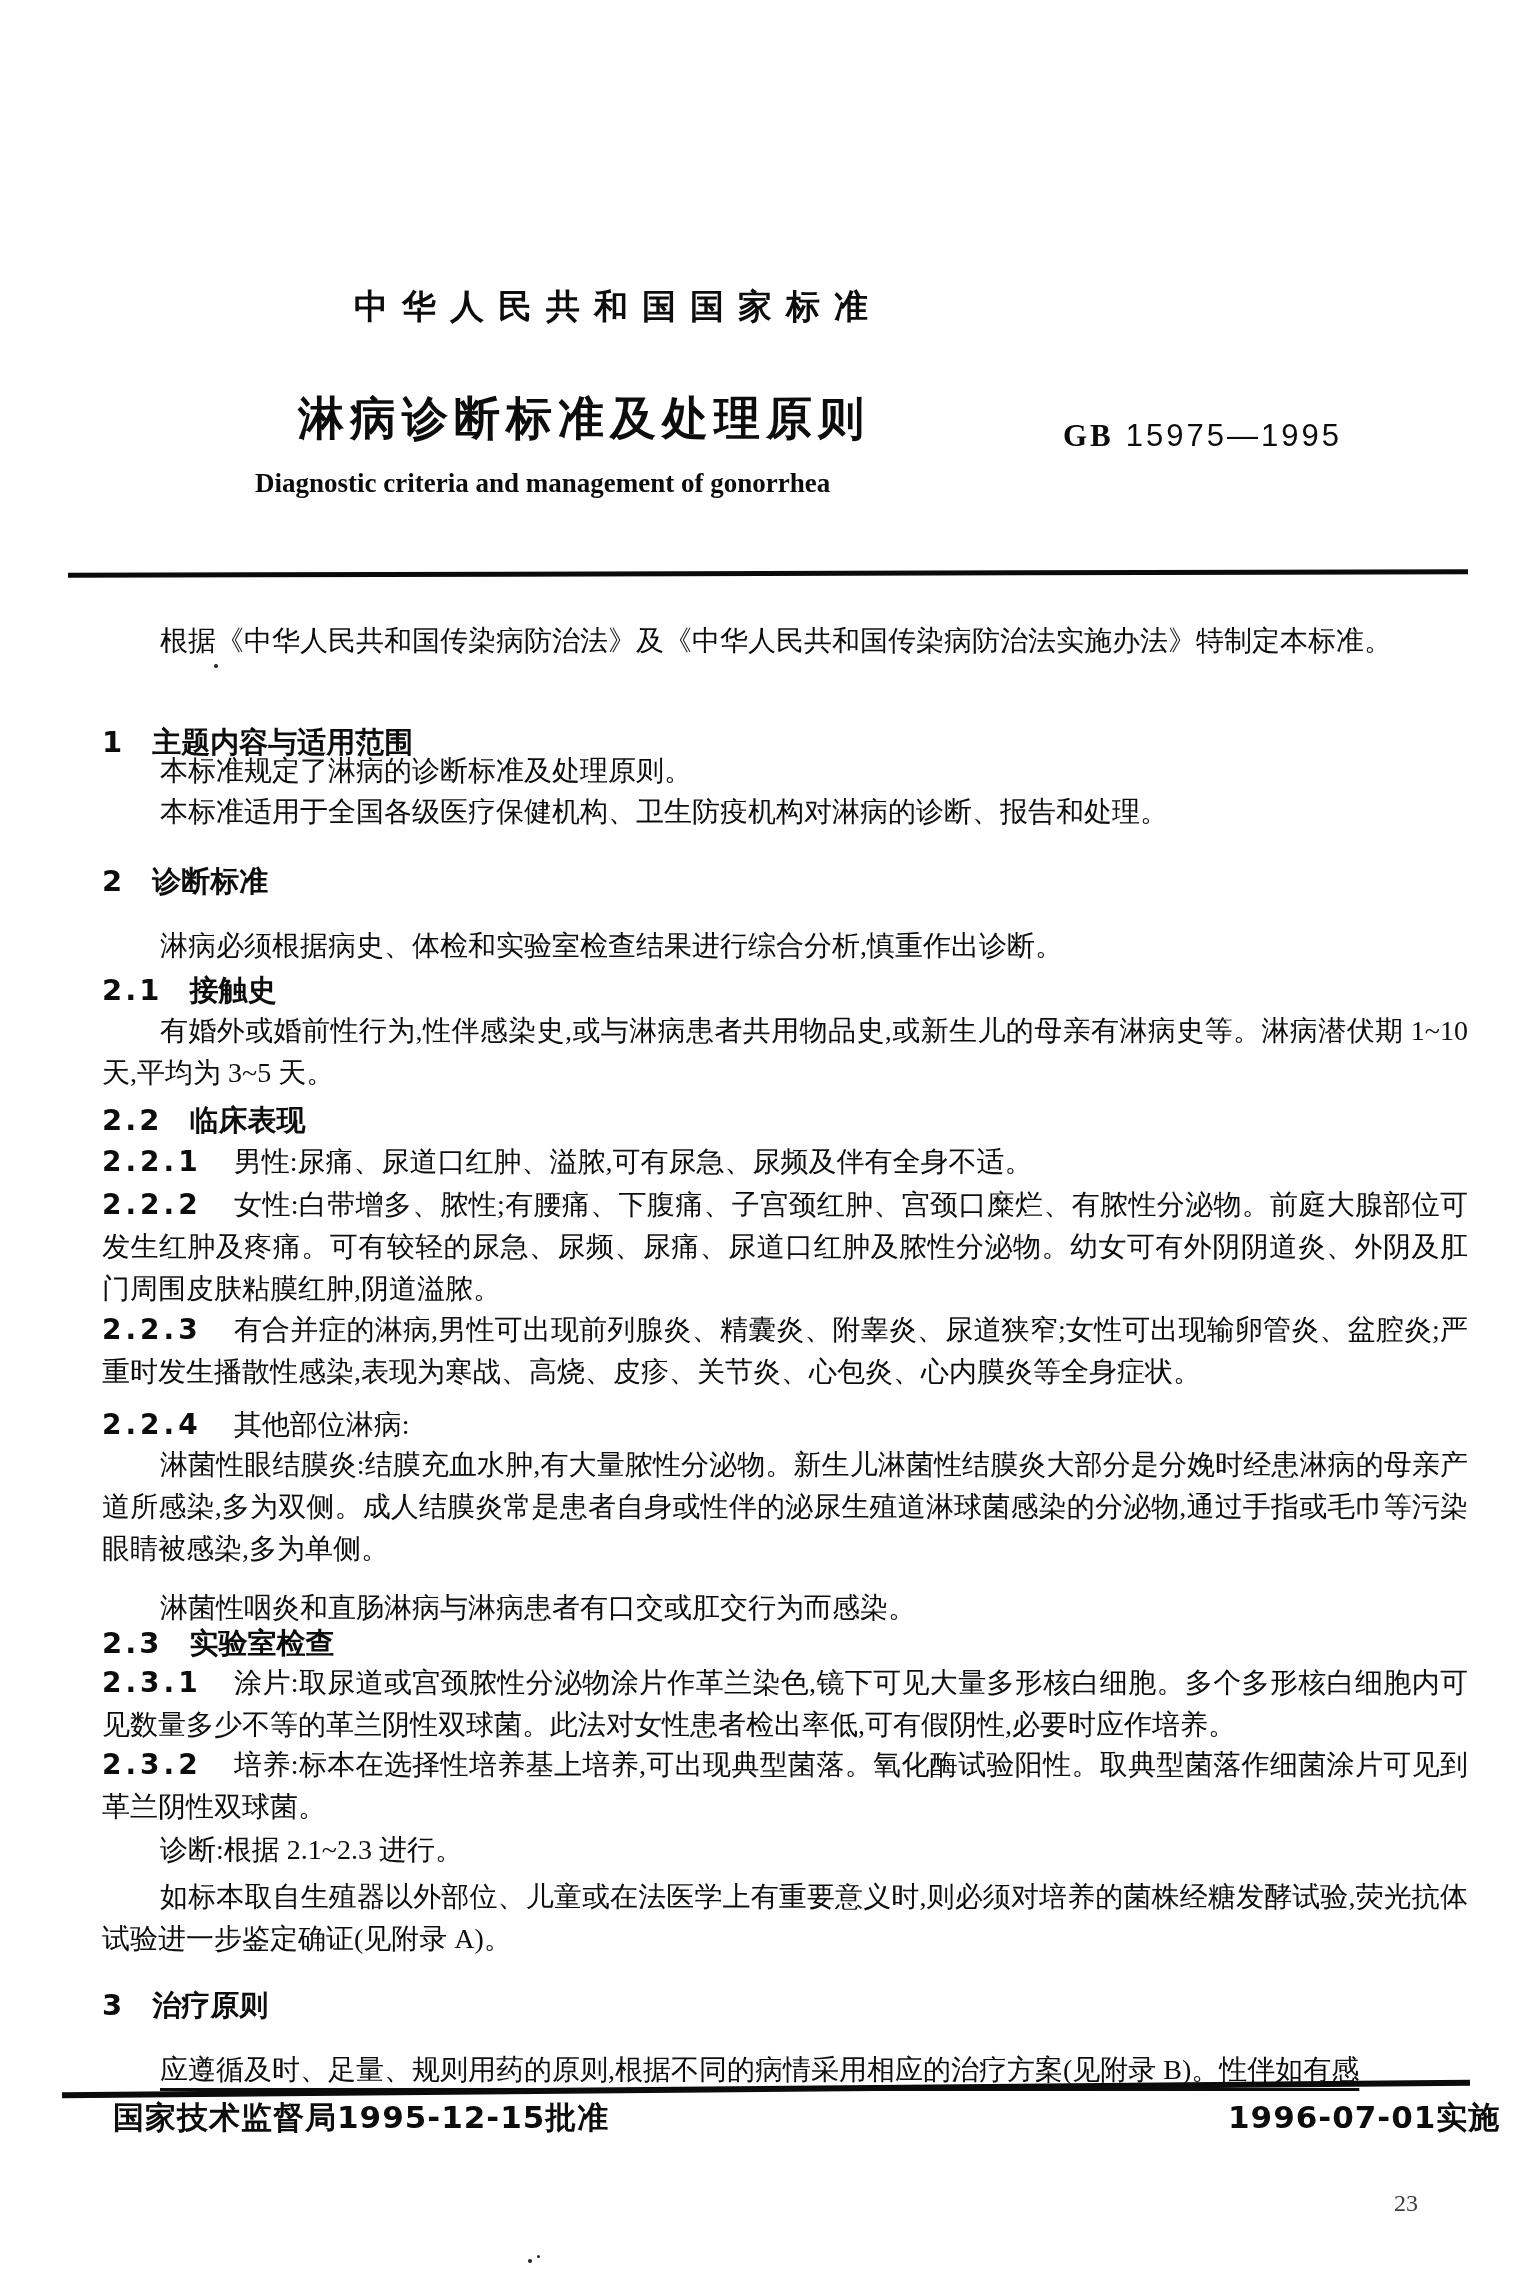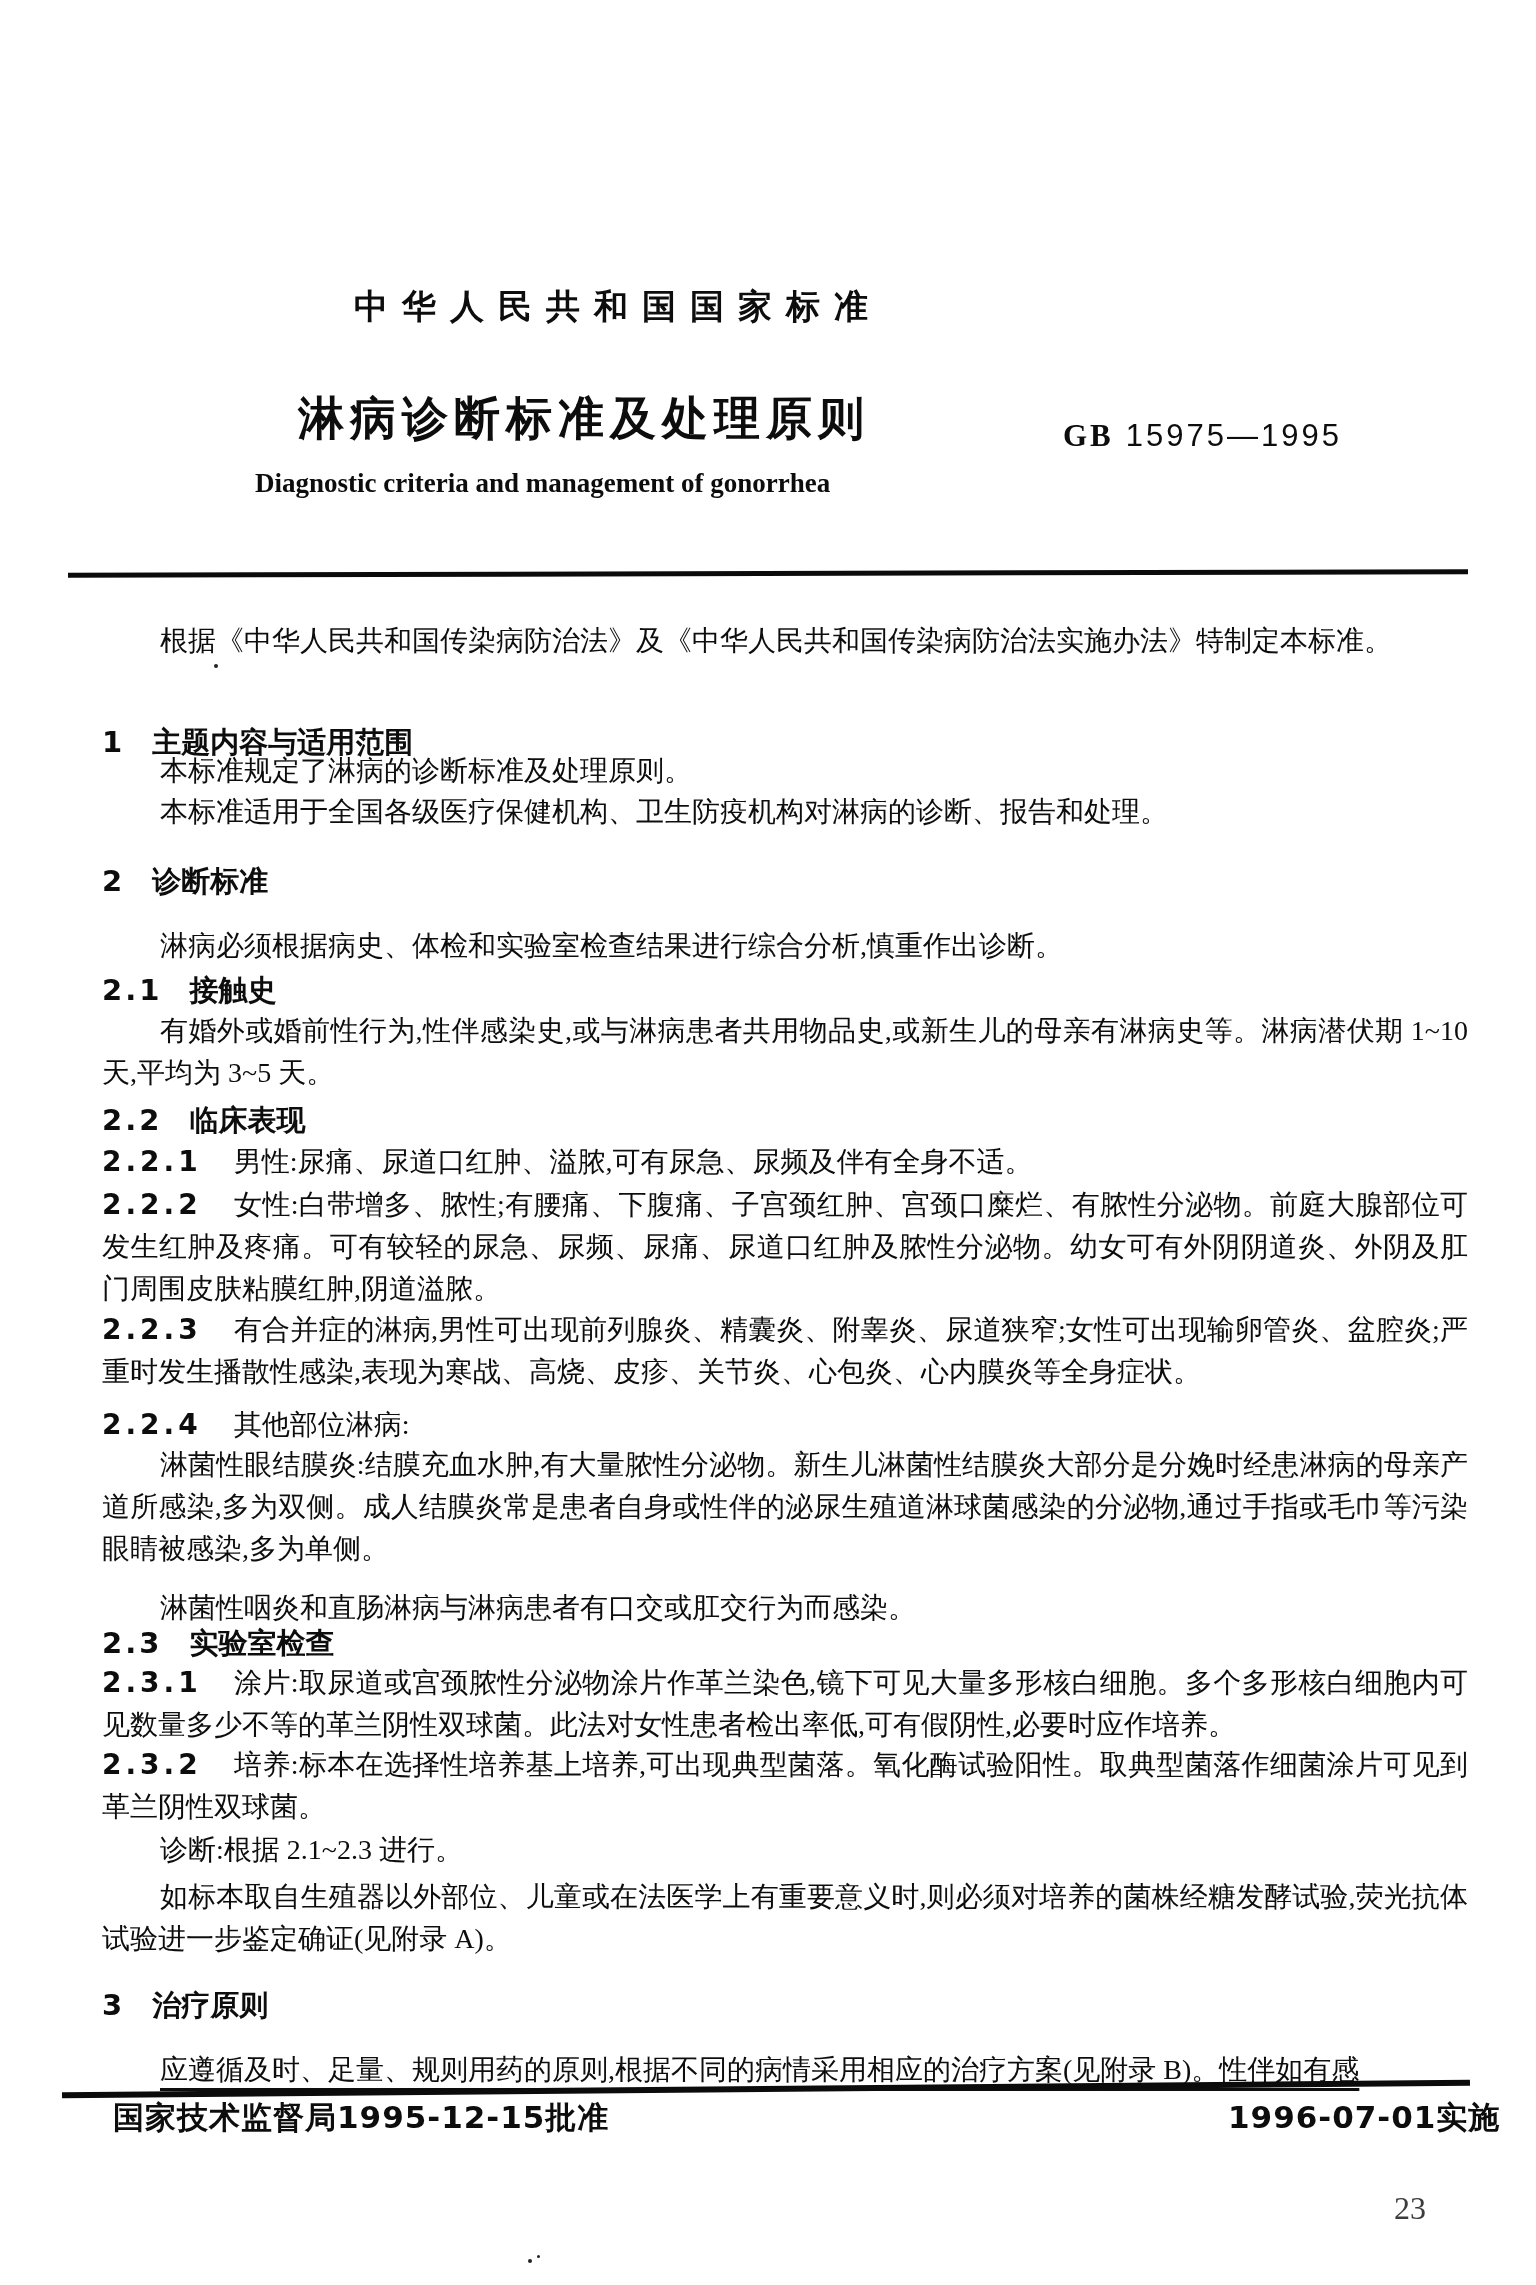--- a/index.html
+++ b/index.html
@@ -28,21 +28,21 @@
   .block.item .num{font-family:"DejaVu Sans","Liberation Sans",sans-serif;font-weight:700;
                    letter-spacing:4px;margin-right:32px;}
   .block.underlined .txt{text-decoration:underline;text-decoration-thickness:3px;text-underline-offset:9px;}
   
   .footer-rule{position:absolute;top:2086px;left:62px;width:1408px;height:6px;background:#0b0b0b;
                transform:rotate(-0.5deg);}
   .footer-approved{position:absolute;top:2097px;left:113px;font-family:"DejaVu Sans","Liberation Sans",sans-serif;
                    font-weight:700;font-size:31px;letter-spacing:1px;white-space:nowrap;}
   .footer-implemented{position:absolute;top:2097px;left:1228px;font-family:"DejaVu Sans","Liberation Sans",sans-serif;
                       font-weight:700;font-size:31px;letter-spacing:1px;white-space:nowrap;}
-  .page-number{position:absolute;top:2190px;left:1394px;font-size:32px;color:#3c3c3c;text-align:right;}
+  .page-number{position:absolute;top:2190px;left:1394px;font-size:24px;color:#3c3c3c;text-align:right;}
   .speck{position:absolute;background:#222;border-radius:50%;}
 </style>
 </head>
 <body>
 
 <div class="page">
 
   <div class="std-label">中华人民共和国国家标准</div>
   <div class="doc-title">淋病诊断标准及处理原则</div>
   <div class="doc-code">

